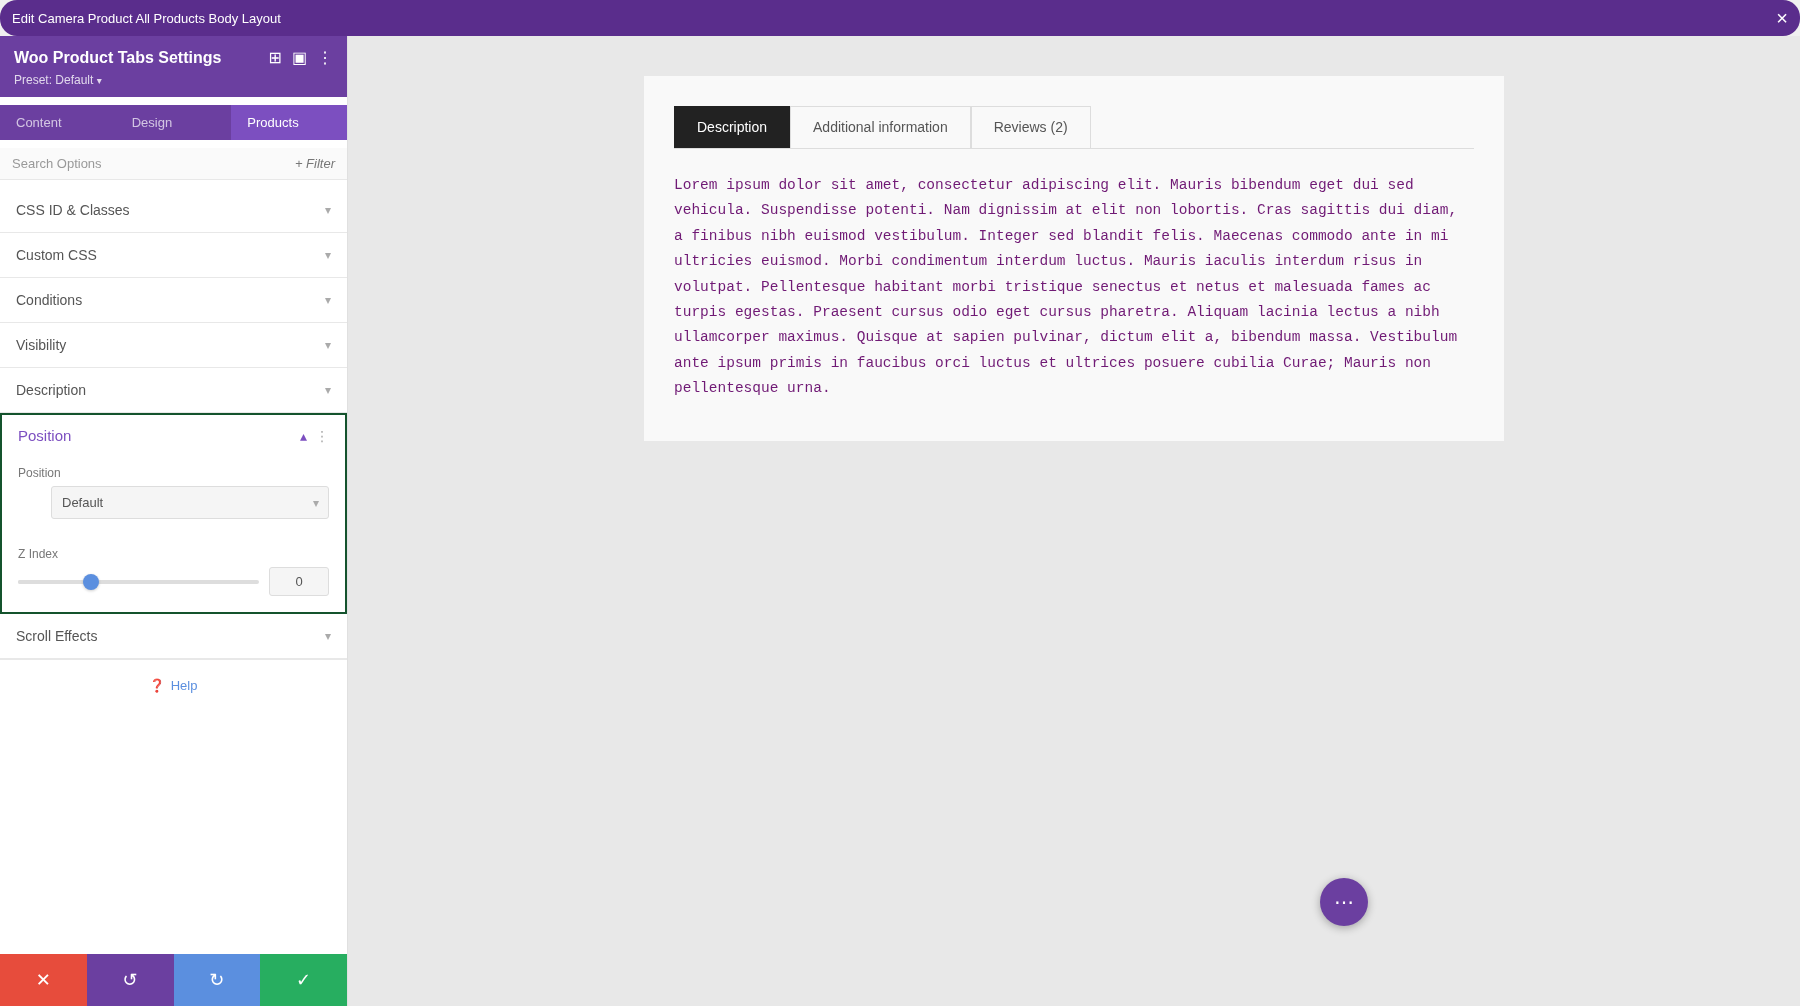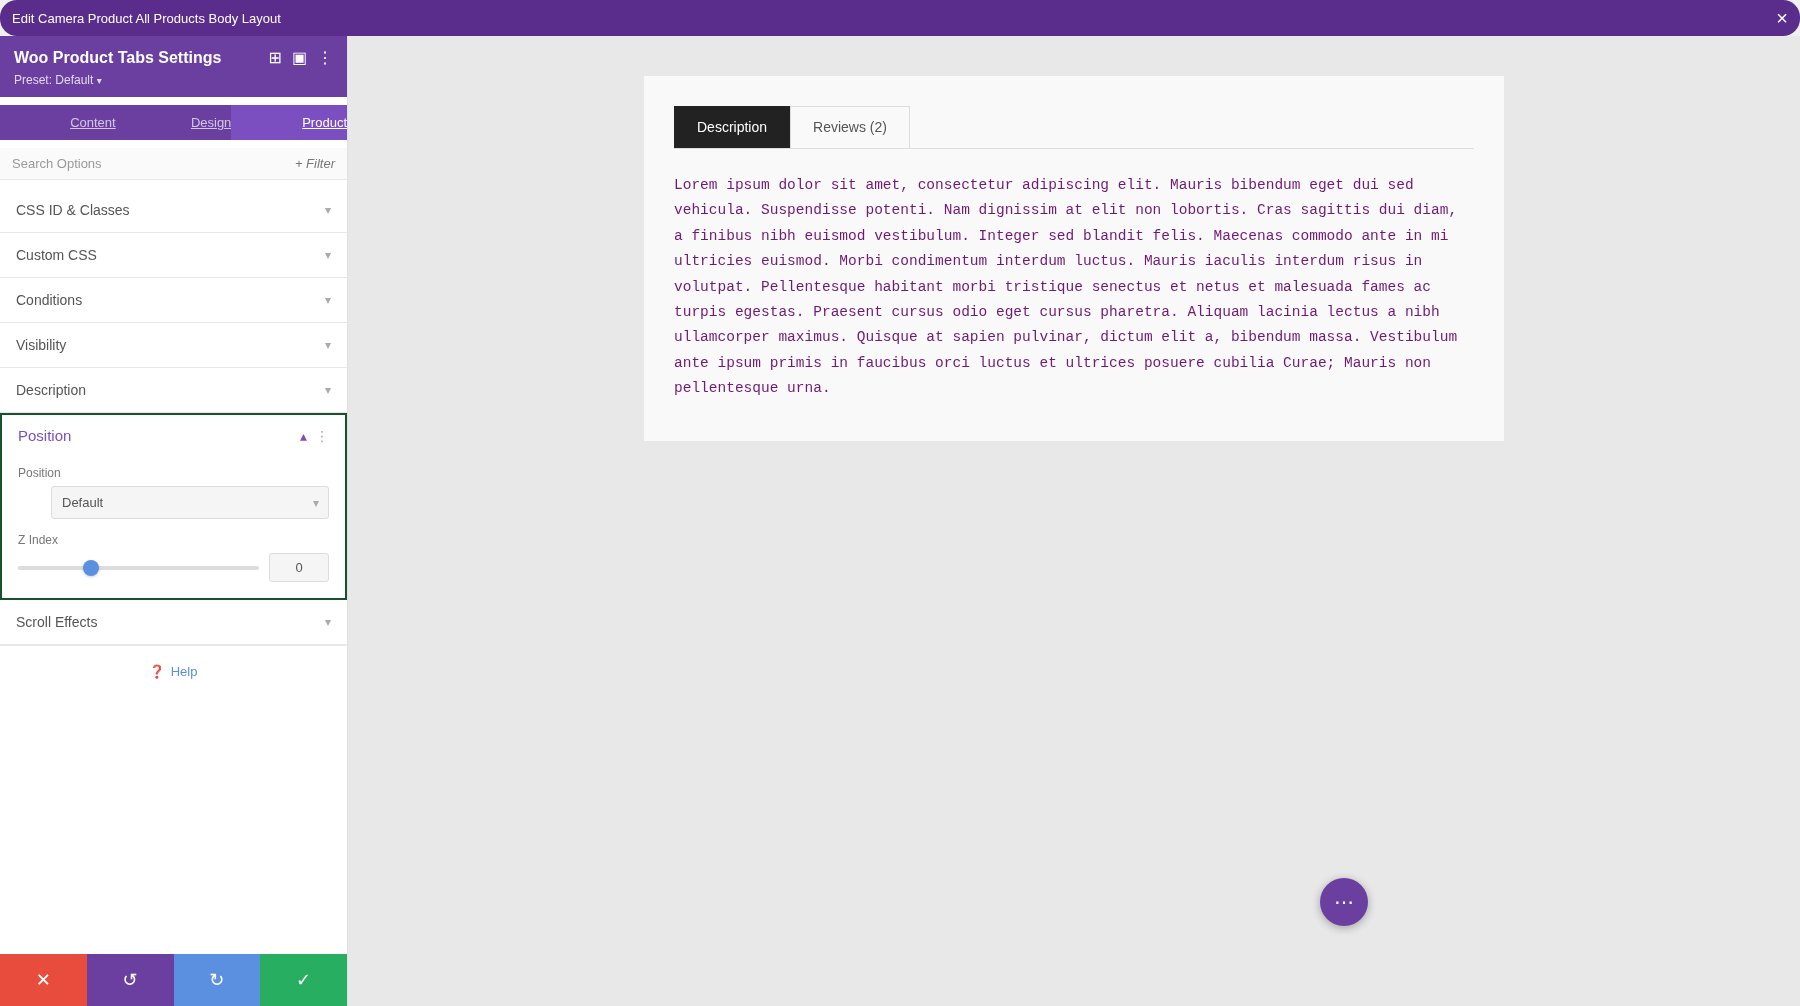--- a/index.html
+++ b/index.html
@@ -53,26 +53,25 @@
     .sidebar-preset { font-size: 12px; color: rgba(255,255,255,0.8); cursor: pointer; }
     .preset-arrow { font-size: 10px; }
 
     
     .sidebar-tabs {
       display: flex;
       background: #6b3fa0;
     }
     .sidebar-tab {
       flex: 1;
-      text-align: right;
-      padding: 10px 0;
+      text-align: left;
+      padding: 10px 16px;
       color: rgba(255,255,255,0.7);
       font-size: 13px;
       cursor: pointer;
-      text-decoration: underline;
     }
     .sidebar-tab.active {
       background: #7c4fc0;
       color: white;
       font-weight: 500;
     }
 
     
     .sidebar-search {
       display: flex;
@@ -126,21 +125,21 @@
     }
     .position-title { color: #7c4fc0; font-size: 15px; font-weight: 500; }
     .position-header-icons { display: flex; gap: 8px; align-items: center; color: #aaa; }
     .chevron-up { color: #7c4fc0; }
 
     
     .position-content { padding: 10px 16px 16px; }
     .field-label { font-size: 12px; color: #777; margin-bottom: 6px; }
     .select-wrapper {
       position: relative;
-      margin-bottom: 14px;
+      margin-bottom: 28px;
       padding-left: 33px;
     }
     .field-select {
       width: 100%;
       padding: 8px 10px;
       border: 1px solid #ddd;
       border-radius: 3px;
       background: #f5f5f5;
       font-size: 13px;
       color: #555;
@@ -341,21 +340,21 @@
       </div>
       <div class="sidebar-preset">
         <span>Preset: Default</span>
         <span class="preset-arrow">▾</span>
       </div>
     </div>
 
     <div class="sidebar-tabs">
       <div class="sidebar-tab">Content</div>
       <div class="sidebar-tab">Design</div>
-      <div class="sidebar-tab active">Product</div>
+      <div class="sidebar-tab active">Products</div>
     </div>
 
     <div class="sidebar-search">
       <span class="search-placeholder">Search Options</span>
       <button class="filter-btn">+ Filter</button>
     </div>
 
     <div class="sidebar-content">
 
       <div class="accordion-section">
@@ -458,20 +457,21 @@
     </div>
 
   </div>
 
   <div class="main-content">
 
     <div class="product-tabs-widget">
 
       <div class="tabs-nav">
         <div class="tab-item active">Description</div>
+        <div class="tab-item">Additional information</div>
         <div class="tab-item">Reviews (2)</div>
       </div>
 
       <div class="tab-content-text">Lorem ipsum dolor sit amet, consectetur adipiscing elit. Mauris bibendum eget dui sed vehicula. Suspendisse potenti. Nam dignissim at elit non lobortis. Cras sagittis dui diam, a finibus nibh euismod vestibulum. Integer sed blandit felis. Maecenas commodo ante in mi ultricies euismod. Morbi condimentum interdum luctus. Mauris iaculis interdum risus in volutpat. Pellentesque habitant morbi tristique senectus et netus et malesuada fames ac turpis egestas. Praesent cursus odio eget cursus pharetra. Aliquam lacinia lectus a nibh ullamcorper maximus. Quisque at sapien pulvinar, dictum elit a, bibendum massa. Vestibulum ante ipsum primis in faucibus orci luctus et ultrices posuere cubilia Curae; Mauris non pellentesque urna.</div>
 
     </div>
 
     <div class="fab">
       <span>⋯</span>
     </div>

